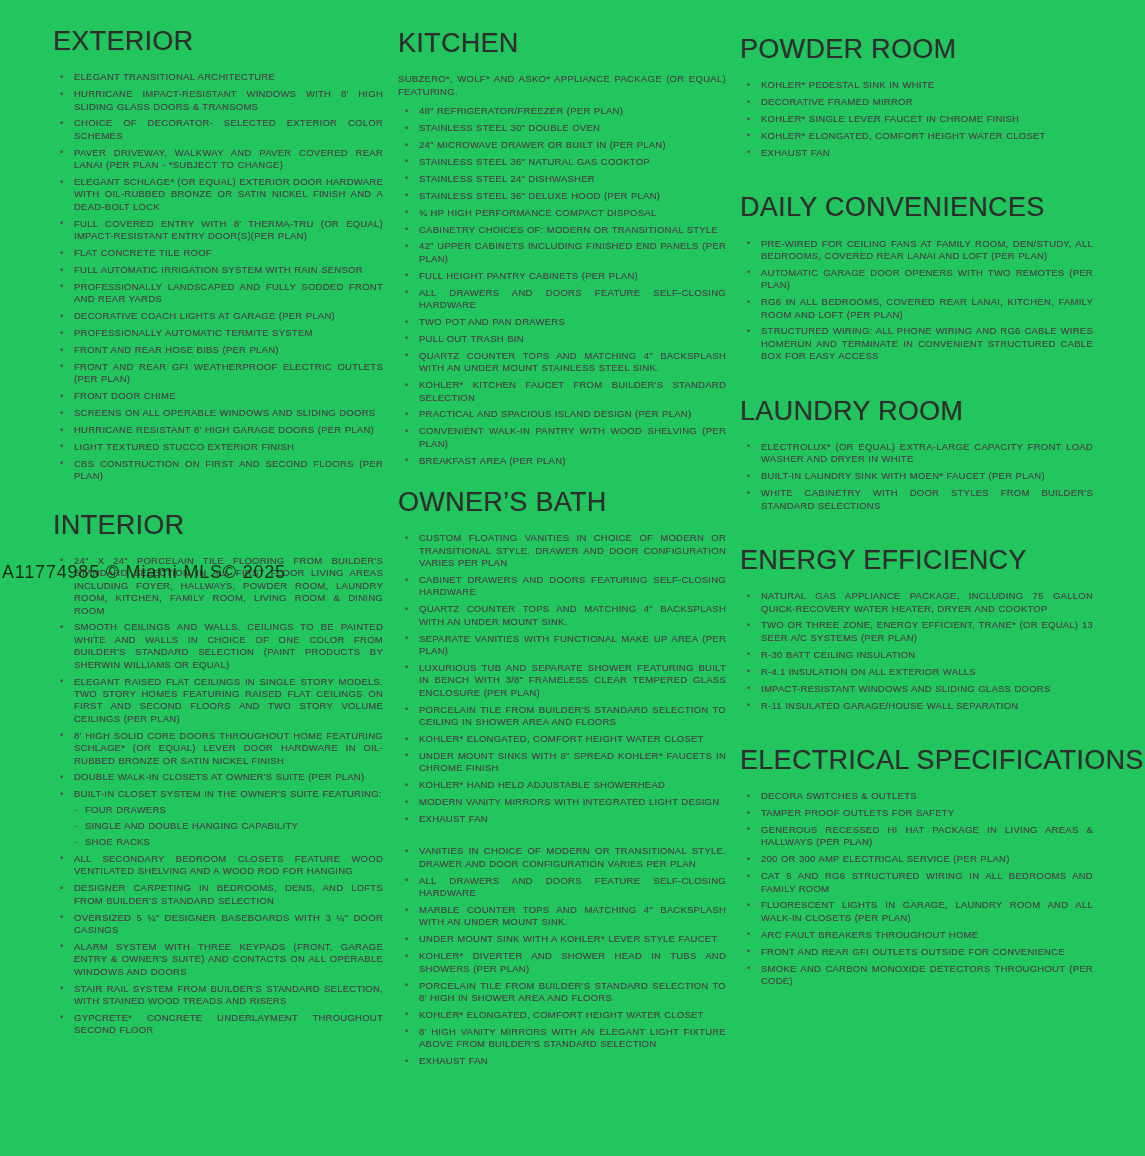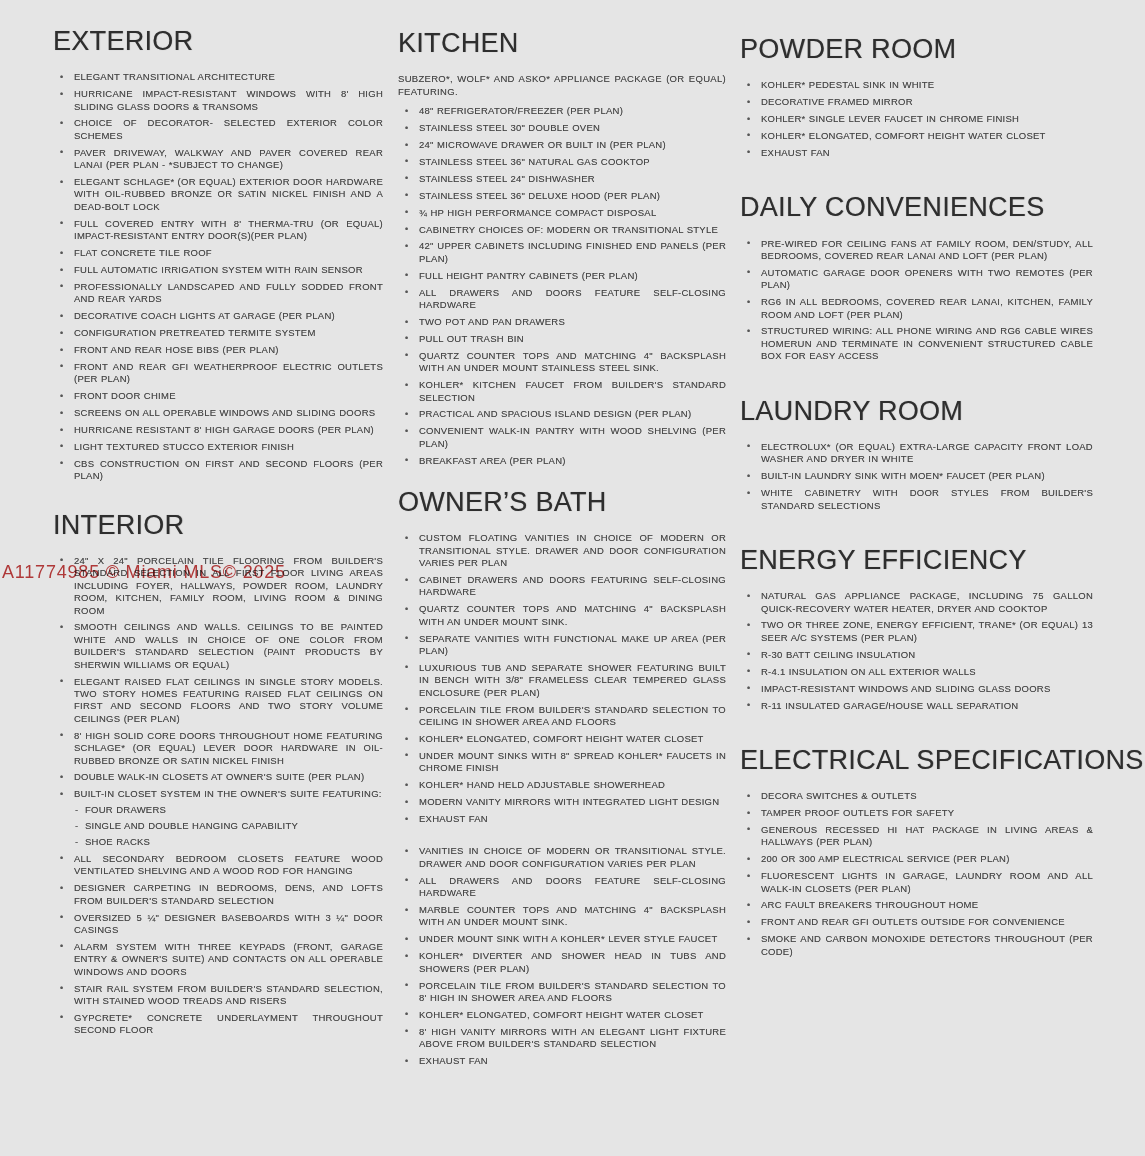--- a/index.html
+++ b/index.html
@@ -3,21 +3,21 @@
 <meta charset="utf-8">
 <style>
   html, body { margin: 0; padding: 0; }
   body {
     width: 1145px; height: 1156px;
     background: #ffffff;
     position: relative;
     overflow: hidden;
     font-family: "Liberation Sans", "DejaVu Sans", sans-serif;
   }
-  .page { position: absolute; inset: 0; background: #e5e5e5; }
+  .page { position: absolute; inset: 0; background: #22c55e; }
 
   .column { position: absolute; }
   .col-0 { left: 53px;  top: 26px; width: 330px; }
   .col-1 { left: 398px; top: 28px; width: 328px; }
   .col-2 { left: 740px; top: 34px; width: 353px; }
 
   .feature-section + .feature-section { margin-top: 27px; }
   .col-1 .feature-section + .feature-section { margin-top: 20px; }
   .col-2 .feature-section + .feature-section { margin-top: 33px; }
 
@@ -94,21 +94,21 @@
           <li class="feature-item"><span>ELEGANT TRANSITIONAL ARCHITECTURE</span></li>
           <li class="feature-item"><span>HURRICANE IMPACT-RESISTANT WINDOWS WITH 8' HIGH SLIDING GLASS DOORS &amp; TRANSOMS</span></li>
           <li class="feature-item"><span>CHOICE OF DECORATOR- SELECTED EXTERIOR COLOR SCHEMES</span></li>
           <li class="feature-item"><span>PAVER DRIVEWAY, WALKWAY AND PAVER COVERED REAR LANAI (PER PLAN - *SUBJECT TO CHANGE)</span></li>
           <li class="feature-item"><span>ELEGANT SCHLAGE* (OR EQUAL) EXTERIOR DOOR HARDWARE WITH OIL-RUBBED BRONZE OR SATIN NICKEL FINISH AND A DEAD-BOLT LOCK</span></li>
           <li class="feature-item"><span>FULL COVERED ENTRY WITH 8' THERMA-TRU (OR EQUAL) IMPACT-RESISTANT ENTRY DOOR(S)(PER PLAN)</span></li>
           <li class="feature-item"><span>FLAT CONCRETE TILE ROOF</span></li>
           <li class="feature-item"><span>FULL AUTOMATIC IRRIGATION SYSTEM WITH RAIN SENSOR</span></li>
           <li class="feature-item"><span>PROFESSIONALLY LANDSCAPED AND FULLY SODDED FRONT AND REAR YARDS</span></li>
           <li class="feature-item"><span>DECORATIVE COACH LIGHTS AT GARAGE (PER PLAN)</span></li>
-          <li class="feature-item"><span>CONFIGURATION PRETREATED TERMITE SYSTEM</span></li>
+          <li class="feature-item"><span>PROFESSIONALLY AUTOMATIC TERMITE SYSTEM</span></li>
           <li class="feature-item"><span>FRONT AND REAR HOSE BIBS (PER PLAN)</span></li>
           <li class="feature-item"><span>FRONT AND REAR GFI WEATHERPROOF ELECTRIC OUTLETS (PER PLAN)</span></li>
           <li class="feature-item"><span>FRONT DOOR CHIME</span></li>
           <li class="feature-item"><span>SCREENS ON ALL OPERABLE WINDOWS AND SLIDING DOORS</span></li>
           <li class="feature-item"><span>HURRICANE RESISTANT 8' HIGH GARAGE DOORS (PER PLAN)</span></li>
           <li class="feature-item"><span>LIGHT TEXTURED STUCCO EXTERIOR FINISH</span></li>
           <li class="feature-item"><span>CBS CONSTRUCTION ON FIRST AND SECOND FLOORS (PER PLAN)</span></li>
         </ul>
       </section>
       <section class="feature-section">
@@ -227,20 +227,21 @@
           <li class="feature-item"><span>R-11 INSULATED GARAGE/HOUSE WALL SEPARATION</span></li>
         </ul>
       </section>
       <section class="feature-section">
         <h2 class="section-title">ELECTRICAL SPECIFICATIONS</h2>
         <ul class="feature-list">
           <li class="feature-item"><span>DECORA SWITCHES &amp; OUTLETS</span></li>
           <li class="feature-item"><span>TAMPER PROOF OUTLETS FOR SAFETY</span></li>
           <li class="feature-item"><span>GENEROUS RECESSED HI HAT PACKAGE IN LIVING AREAS &amp; HALLWAYS (PER PLAN)</span></li>
           <li class="feature-item"><span>200 OR 300 AMP ELECTRICAL SERVICE (PER PLAN)</span></li>
+          <li class="feature-item"><span>CAT 5 AND RG6 STRUCTURED WIRING IN ALL BEDROOMS AND FAMILY ROOM</span></li>
           <li class="feature-item"><span>FLUORESCENT LIGHTS IN GARAGE, LAUNDRY ROOM AND ALL WALK-IN CLOSETS (PER PLAN)</span></li>
           <li class="feature-item"><span>ARC FAULT BREAKERS THROUGHOUT HOME</span></li>
           <li class="feature-item"><span>FRONT AND REAR GFI OUTLETS OUTSIDE FOR CONVENIENCE</span></li>
           <li class="feature-item"><span>SMOKE AND CARBON MONOXIDE DETECTORS THROUGHOUT (PER CODE)</span></li>
         </ul>
       </section>
     </div>
   </div>
 
 <div class="watermark">A11774985 © Miami MLS© 2025</div>

